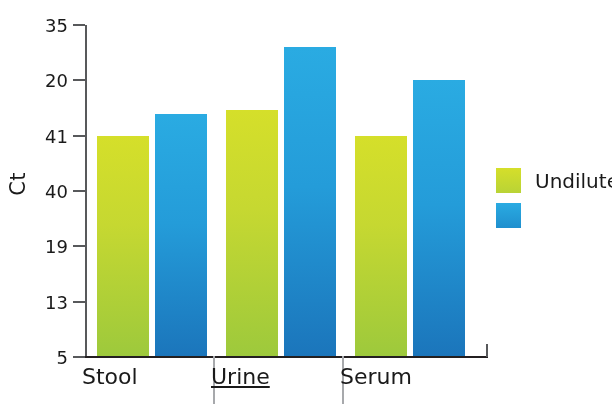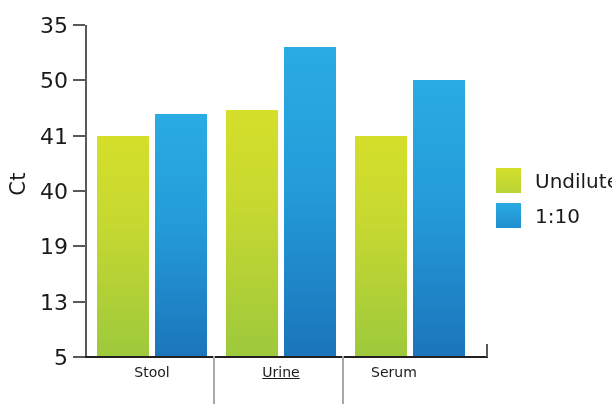--- a/index.html
+++ b/index.html
@@ -42,21 +42,21 @@
     left: 73px;
     width: 12px;
     height: 2px;
     background: #58595b;
   }
   .y-tick-label {
     position: absolute;
     right: 0;
     width: 42px;
     text-align: right;
-    font-size: 22px;
+    font-size: 18px;
     color: #1a1a1a;
     transform: translateY(-50%);
   }
   .y-tick-label-wrap {
     position: absolute;
     left: 24px;
     width: 44px;
     height: 0;
   }
 
@@ -100,22 +100,22 @@
     position: absolute;
     width: 2px;
     background: #a7a9ac;
     top: 356px;
     height: 48px;
   }
 
   .cat-label {
     position: absolute;
     top: 364px;
-    text-align: center;
-    font-size: 14px;
+    text-align: left;
+    font-size: 22px;
     color: #1a1a1a;
   }
 
   
   .legend {
     position: absolute;
     left: 496px;
     top: 163px;
   }
   .legend-row {
@@ -166,21 +166,21 @@
       <div class="y-tick" style="top: 190px;"></div>
       <div class="y-tick-label-wrap" style="top: 191px;">
         <div class="y-tick-label">40</div>
       </div>
       <div class="y-tick" style="top: 134.667px;"></div>
       <div class="y-tick-label-wrap" style="top: 135.667px;">
         <div class="y-tick-label">41</div>
       </div>
       <div class="y-tick" style="top: 79.3333px;"></div>
       <div class="y-tick-label-wrap" style="top: 80.3333px;">
-        <div class="y-tick-label">50</div>
+        <div class="y-tick-label">20</div>
       </div>
       <div class="y-tick" style="top: 24px;"></div>
       <div class="y-tick-label-wrap" style="top: 25px;">
         <div class="y-tick-label">35</div>
       </div>
     </div>
 
   <div class="plot" id="plot">
       <div class="bar green" title="Stool Undiluted: 25" style="left: 11px; width: 52px; height: 221.333px;"></div>
       <div class="bar blue" title="Stool 1:10: 27" style="left: 69px; width: 52px; height: 243.467px;"></div>
@@ -193,27 +193,26 @@
   <div class="x-axis-line"></div>
   <div class="x-axis-end-tick"></div>
 
   <div id="separators">
       <div class="group-sep" style="left: 213px;"></div>
       <div class="group-sep" style="left: 342px;"></div>
     </div>
   <div id="cat-labels">
       <div class="cat-label" style="left: 82px; width: 140px;">Stool</div>
       <div class="cat-label" style="left: 211px; width: 140px; text-decoration: underline;">Urine</div>
-      <div class="cat-label" style="left: 324px; width: 140px;">Serum</div>
+      <div class="cat-label" style="left: 340px; width: 140px;">Serum</div>
     </div>
 
   <div class="legend">
     <div class="legend-row">
       <span class="legend-swatch green"></span>
       <span class="legend-text">Undiluted</span>
     </div>
     <div class="legend-row">
       <span class="legend-swatch blue"></span>
-      <span class="legend-text">1:10</span>
     </div>
   </div>
 
 </div>
 
 </body></html>

